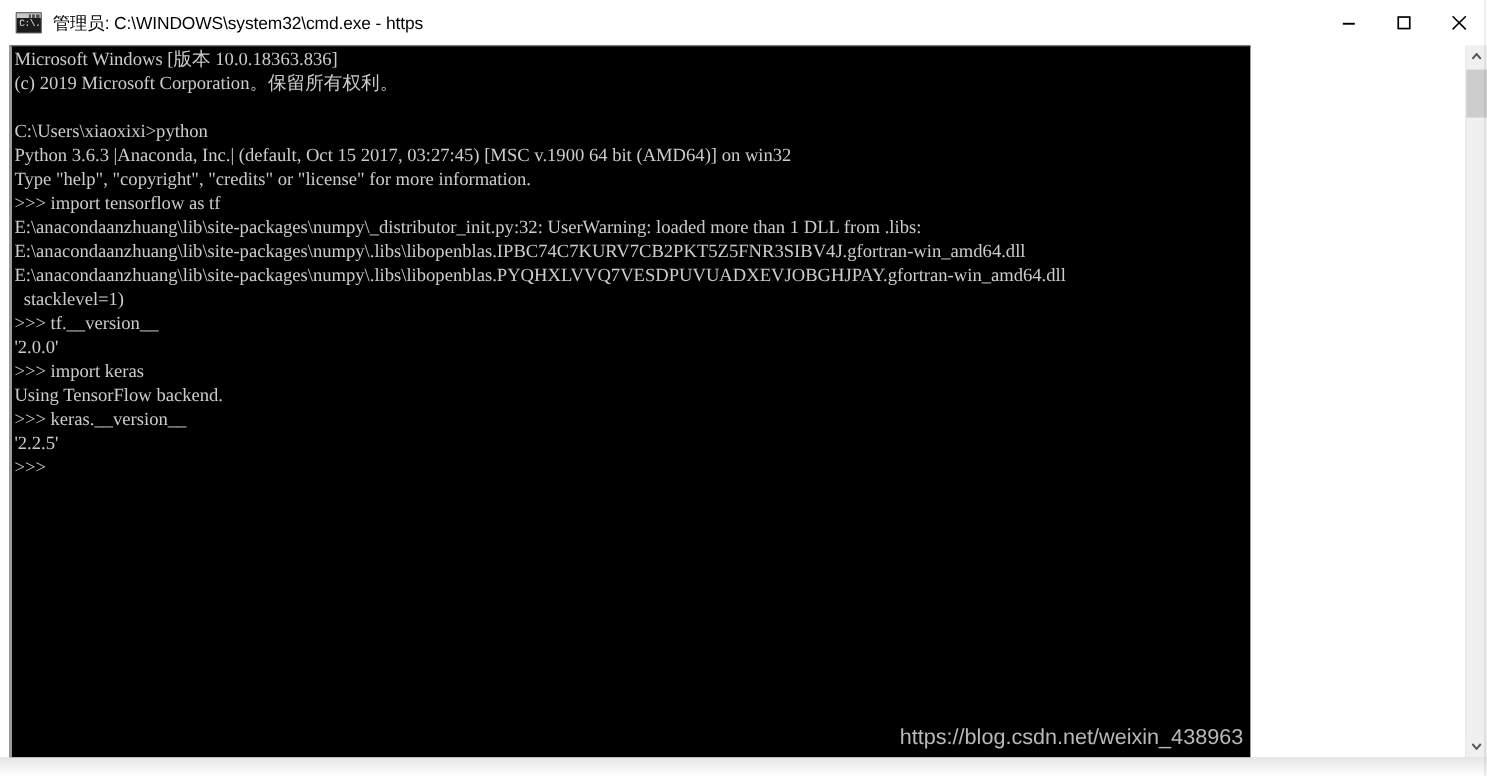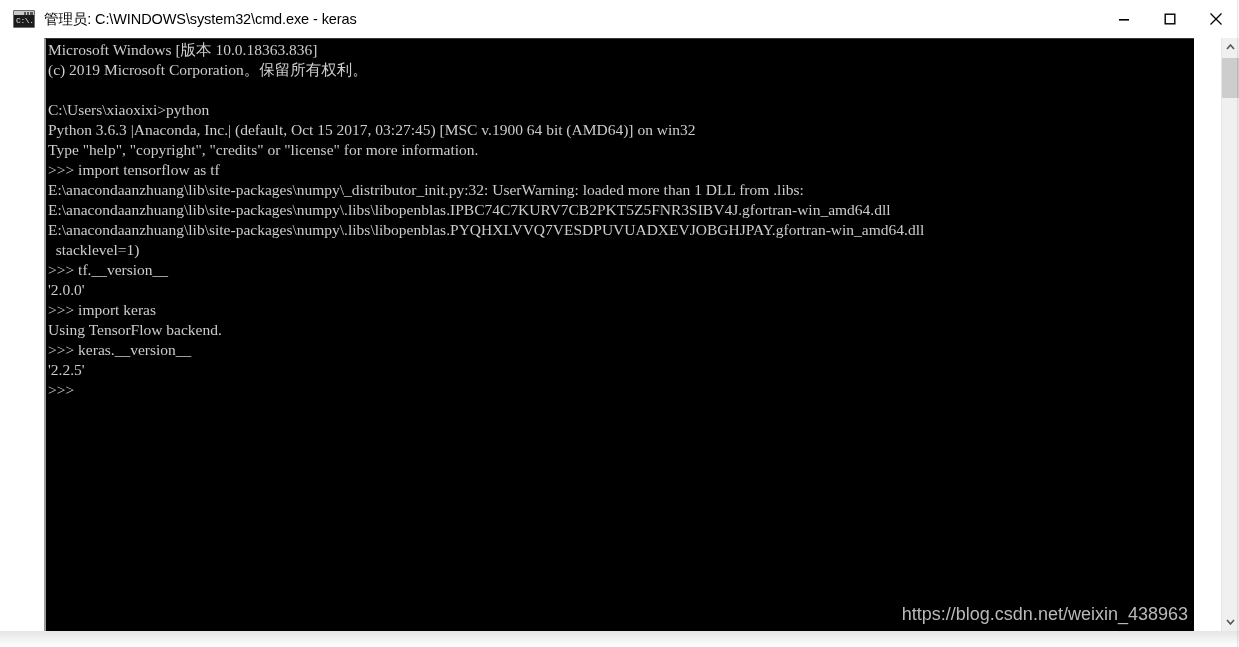--- a/index.html
+++ b/index.html
@@ -99,28 +99,27 @@
     padding: 0;
     cursor: default;
   }
   .winbtn svg { display: block; }
 
   
   #console-outer {
     position: absolute;
     left: 8px;
     top: 38px;
-    width: 1150px;
+    width: 1034px;
     height: 593px;
     background: #000000;
     border-left: 2px solid #9b9b9b;
     border-top: 1px solid #3a3a3a;
     box-sizing: border-box;
     overflow: hidden;
-    margin-left: 36px;
   }
   #console-text {
     position: absolute;
     left: 2px;
     top: 1px;
     width: 1190px;
     margin: 0;
     padding: 0;
     color: #cccccc;
     background: transparent;
@@ -204,21 +203,21 @@
 
 <div id="window">
 
   <div id="titlebar">
     <div id="app-icon">
       <div class="ic-bar">
         <div class="ic-dots"></div>
       </div>
       <div class="ic-text">C:\.</div>
     </div>
-    <div id="title-text">管理员: C:\WINDOWS\system32\cmd.exe - keras</div>
+    <div id="title-text">管理员: C:\WINDOWS\system32\cmd.exe - https</div>
 
     <div id="winbuttons">
       <button class="winbtn">
         <svg width="12" height="12" viewBox="0 0 12 12">
           <rect x="1" y="6" width="10" height="1.6" fill="#000000"></rect>
         </svg>
       </button>
       <button class="winbtn">
         <svg width="12" height="12" viewBox="0 0 12 12">
           <rect x="1.2" y="1.2" width="9.6" height="9.6" fill="none" stroke="#000000" stroke-width="1.4"></rect>

